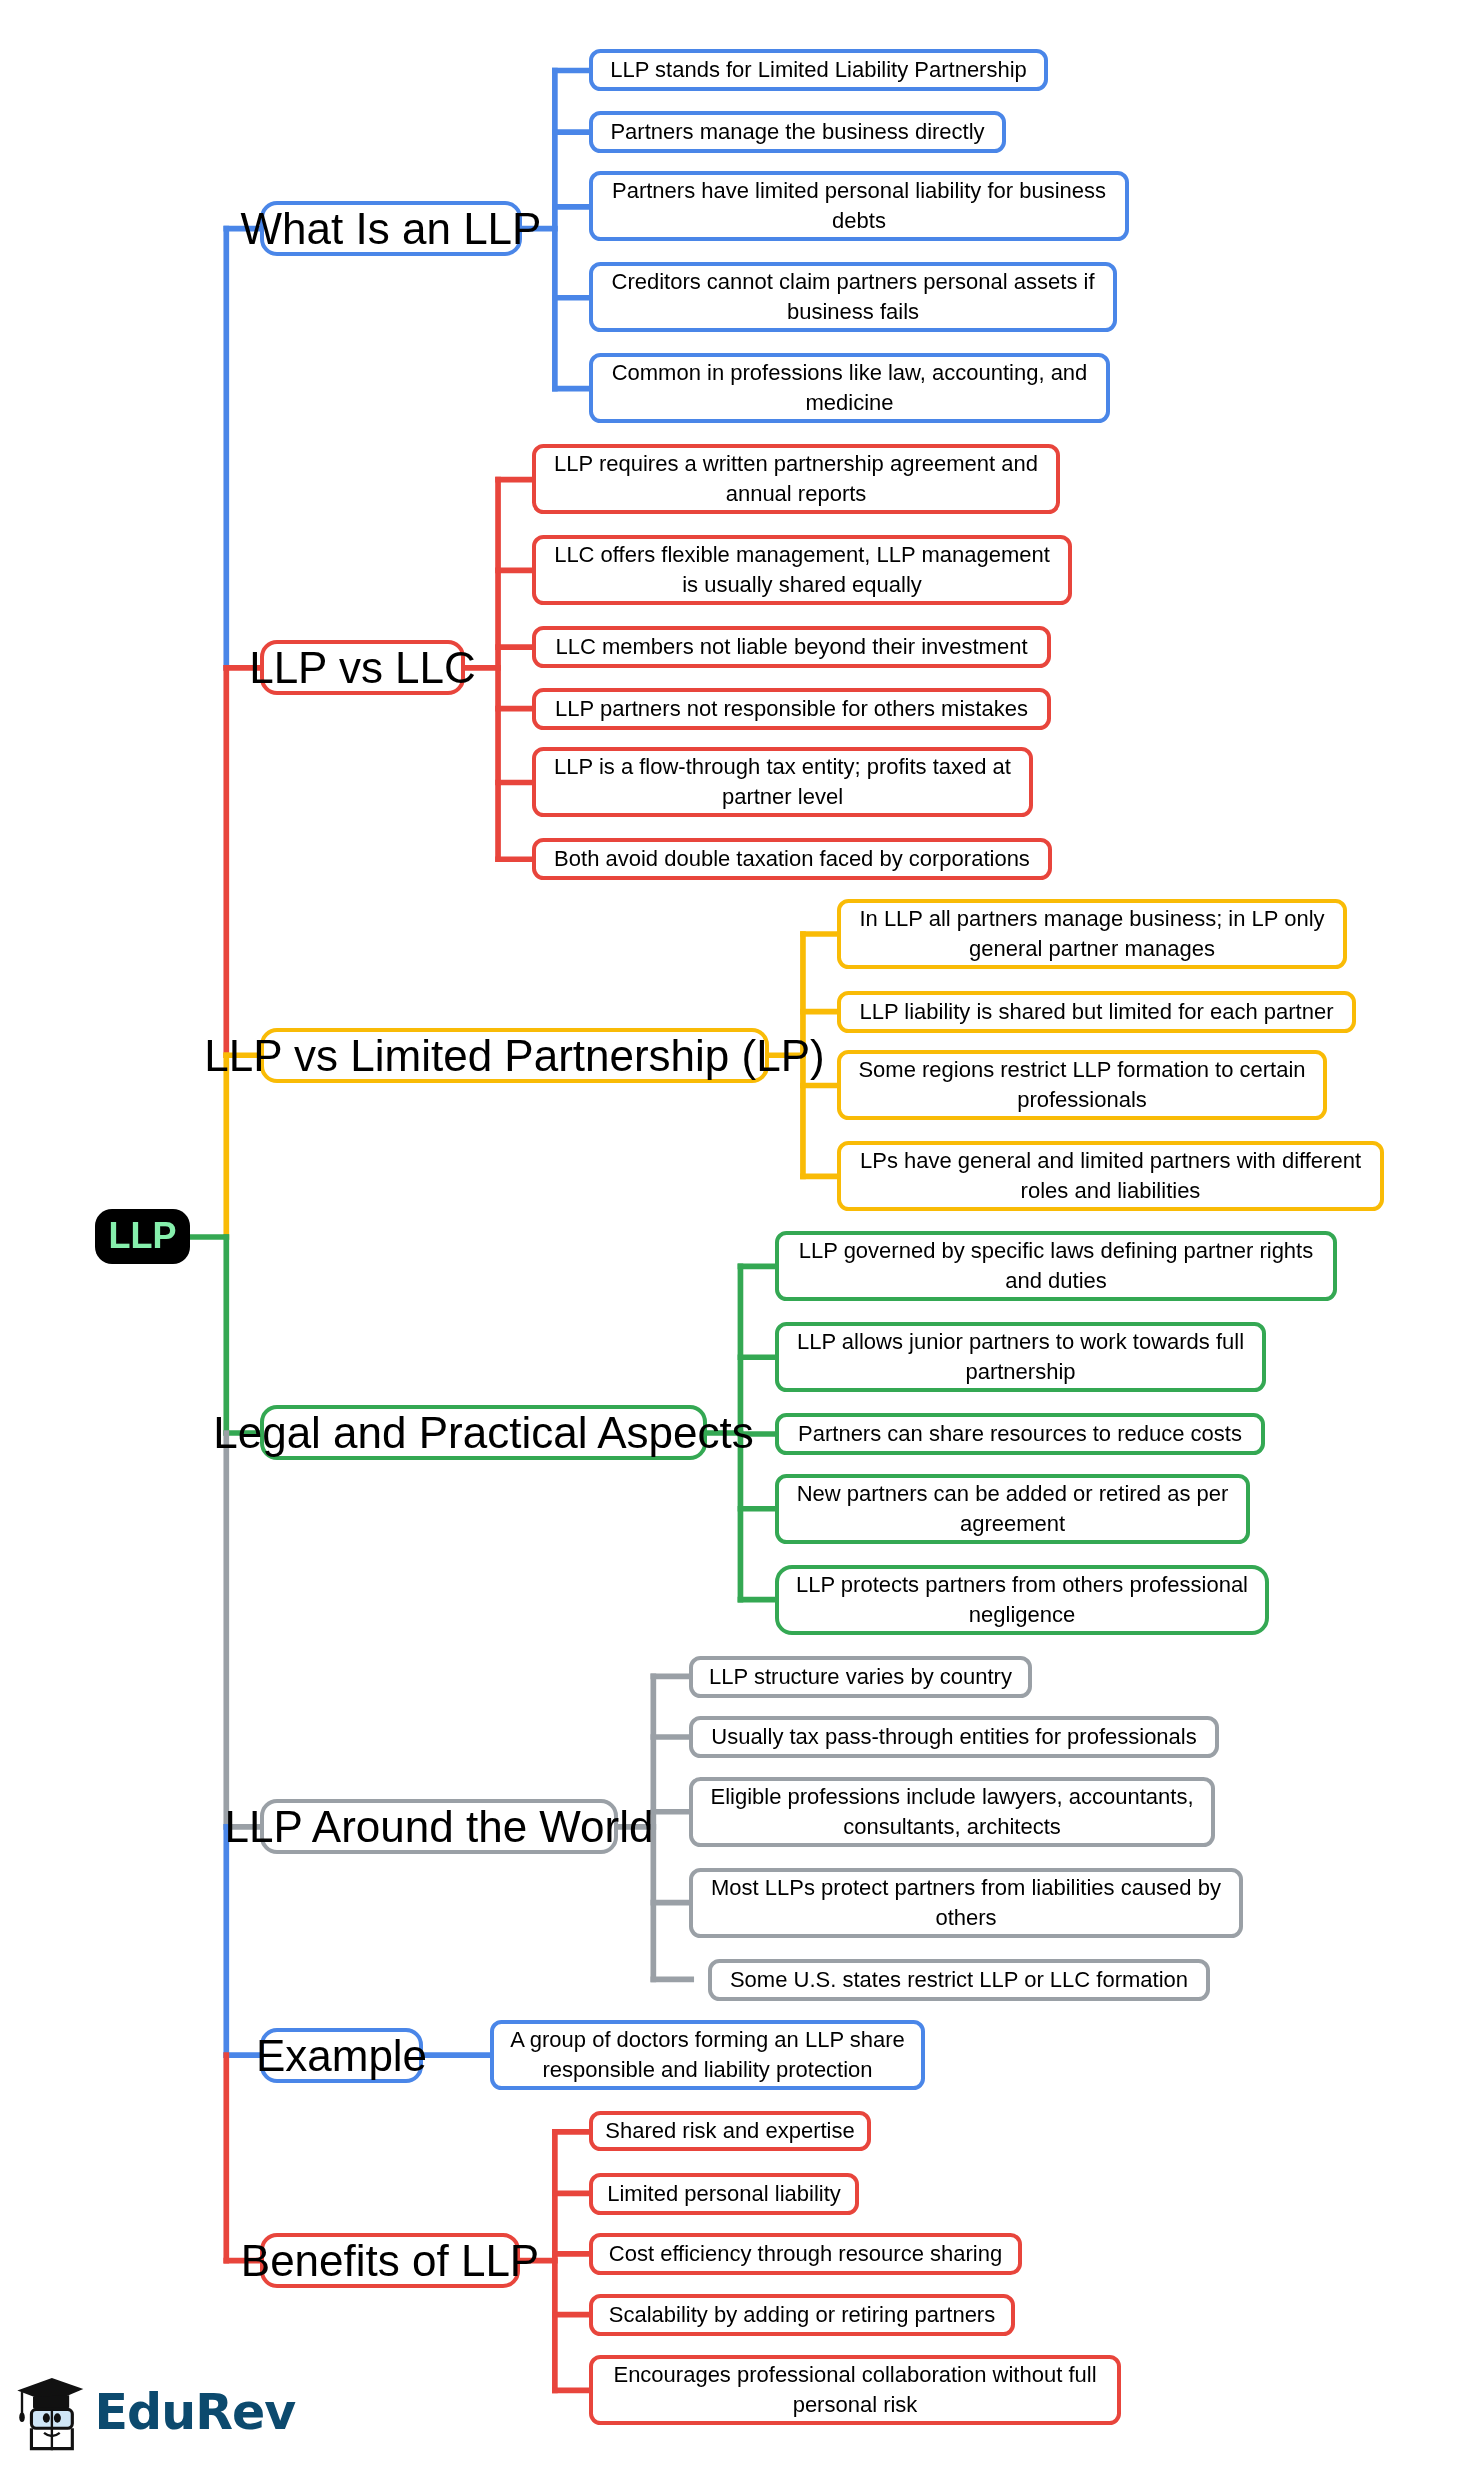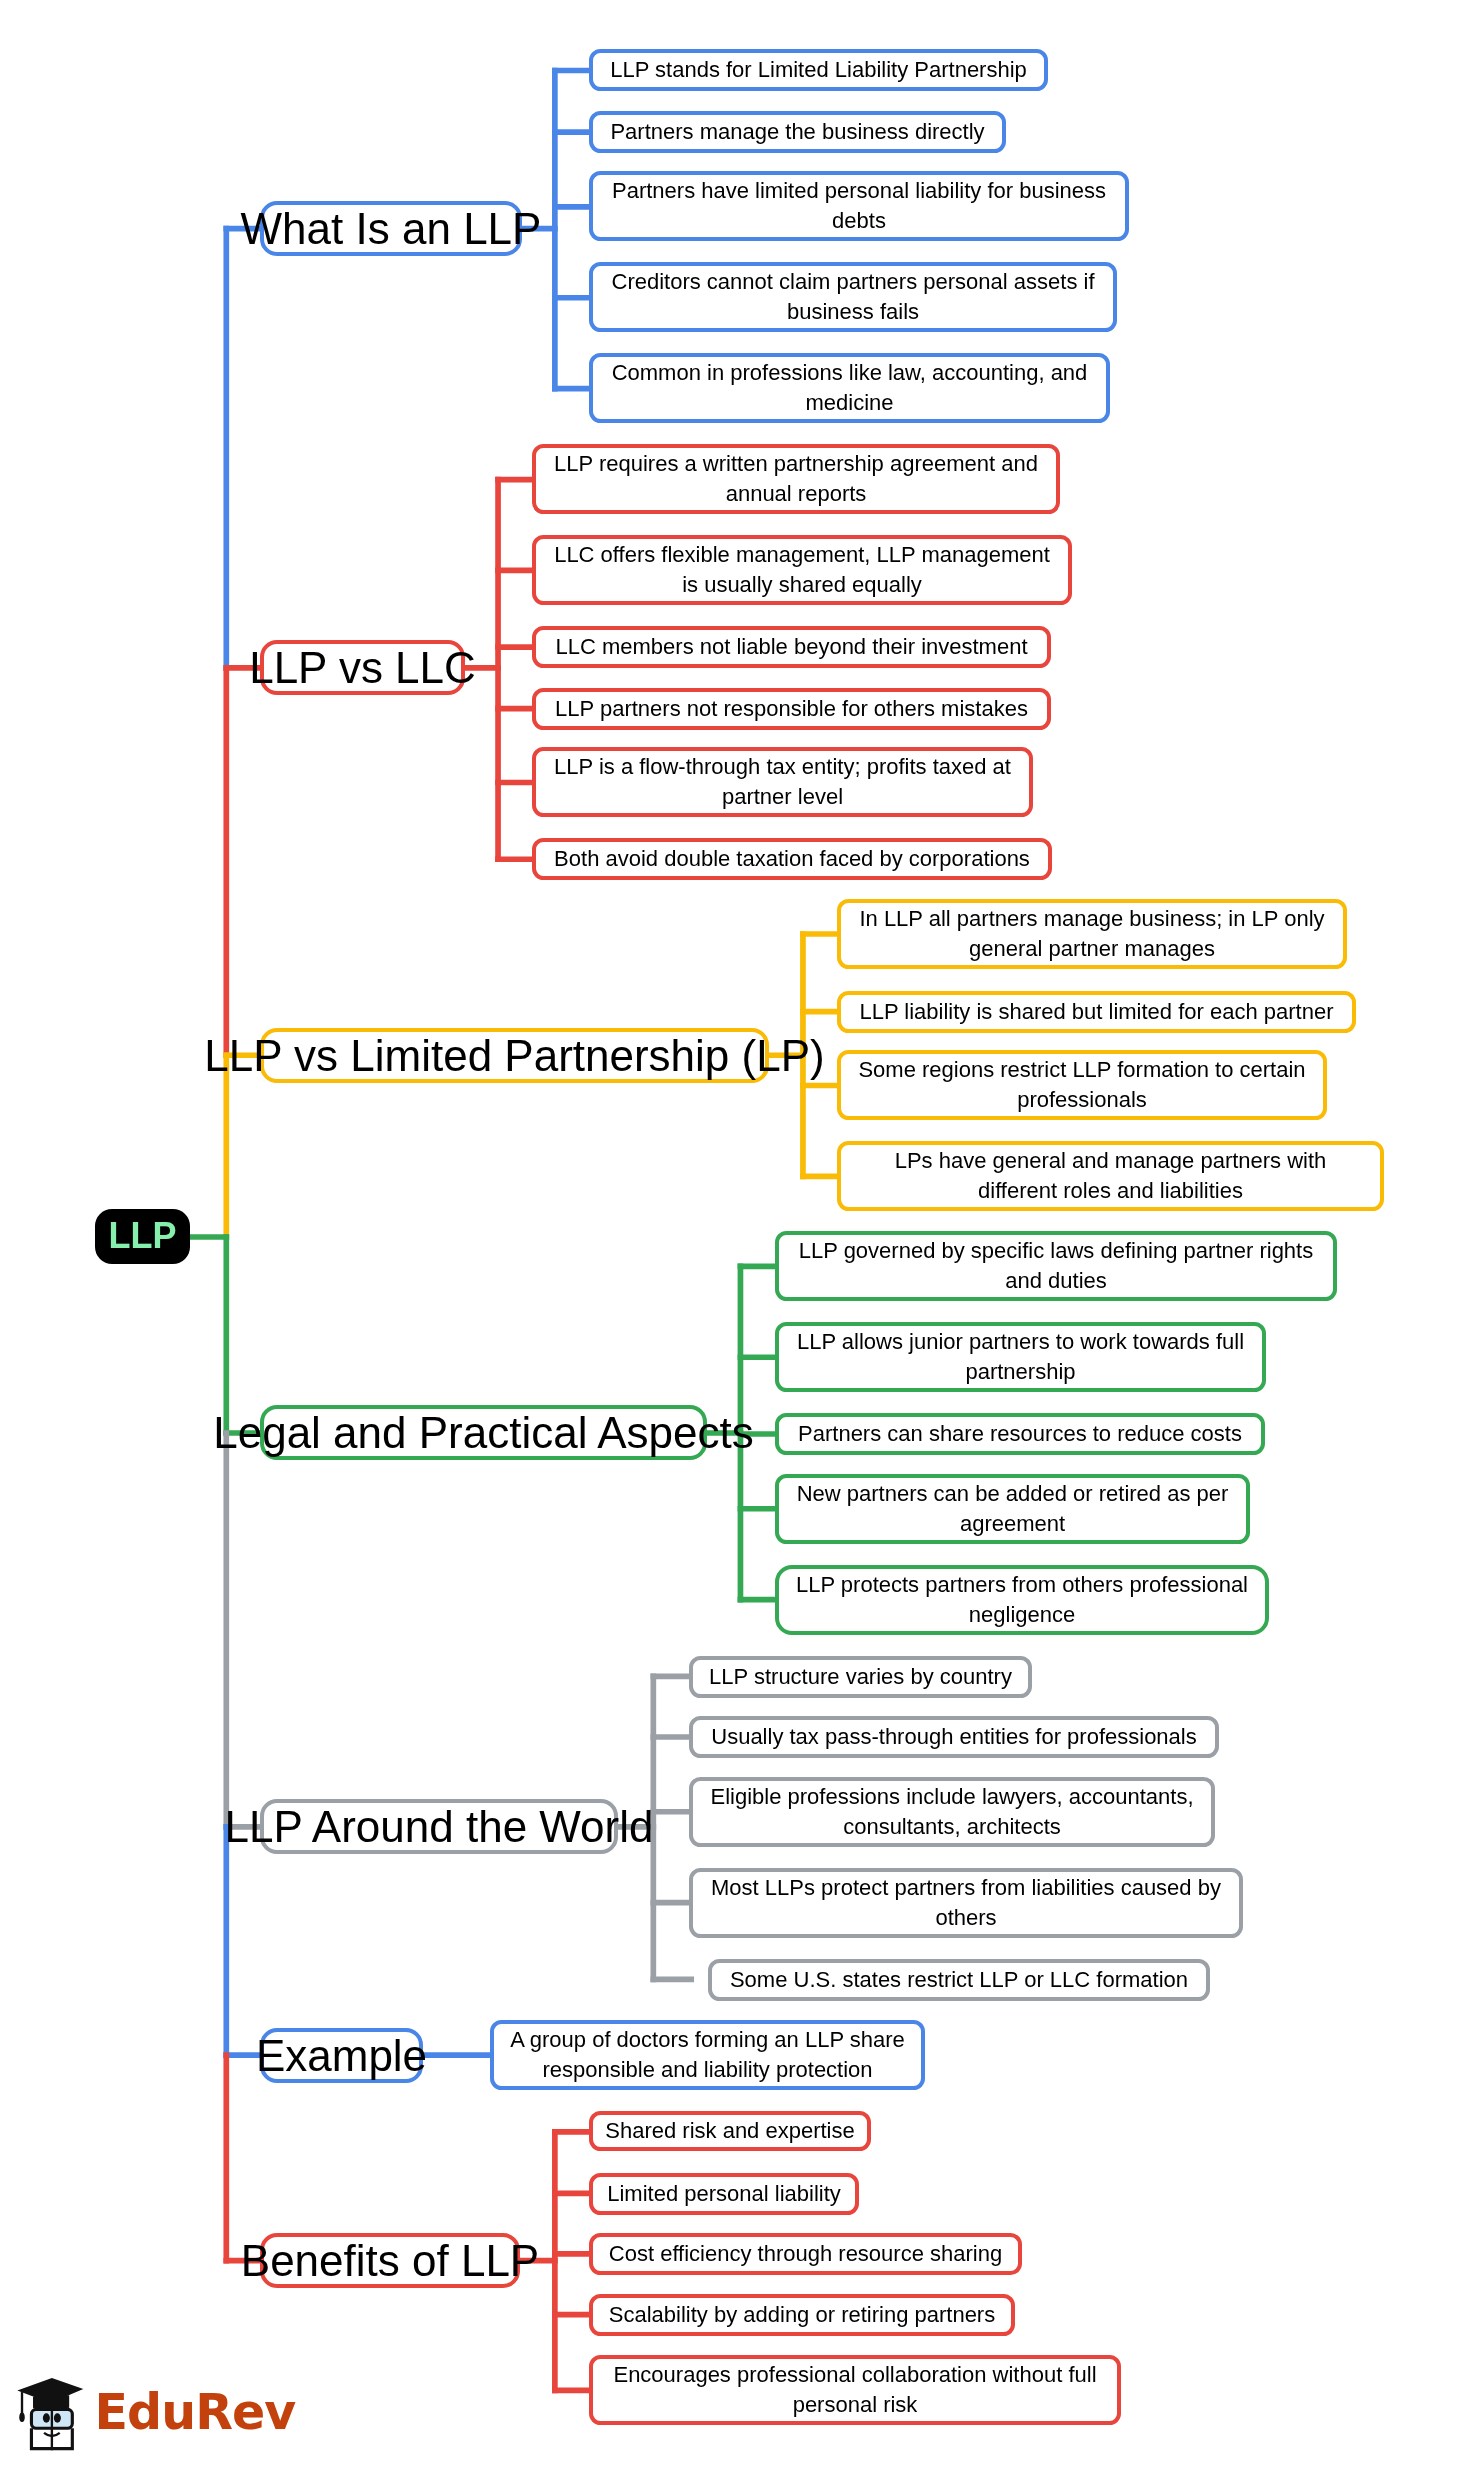--- a/index.html
+++ b/index.html
@@ -7,21 +7,21 @@
          font-family: "Liberation Sans", sans-serif; color: #000; }
   #canvas { position: absolute; left: 0; top: 0; width: 1479px; height: 2475px; }
   svg.links { position: absolute; left: 0; top: 0; width: 1479px; height: 2475px; }
   .node { position: absolute; box-sizing: border-box; background: #fff; border: 4.7px solid #4a86e8;
           border-radius: 13.3px; display: flex; align-items: center; justify-content: center;
           text-align: center; line-height: 1.36; }
   .node.leaf { font-size: 22px; padding: 0 11.4px; border-width: 4.7px; border-radius: 11.4px; }
   .node.branch { font-size: 44px; padding: 0 11.4px; border-width: 4.7px; border-radius: 17px; white-space: nowrap; }
   .node.root { background: #000; border: none; color: #86efac; font-weight: bold; font-size: 36px; border-radius: 17px; }
   .logo { position: absolute; left: 11.4px; top: 2360px; width: 284px; height: 104px; display: flex; align-items: center; }
-  .logo-text { font-family: "DejaVu Sans", sans-serif; font-weight: bold; font-size: 49px; color: #c2410c; margin-left: 7.6px; letter-spacing: -0.9px; }
+  .logo-text { font-family: "DejaVu Sans", sans-serif; font-weight: bold; font-size: 49px; color: #0c4a6e; margin-left: 7.6px; letter-spacing: -0.9px; }
 </style>
 </head>
 <body>
 
 <div id="canvas">
   <svg class="links" id="links" xmlns="http://www.w3.org/2000/svg" viewBox="0 0 1562 2613" width="1479" height="2475">
       <line x1="239" y1="241" x2="239" y2="705" stroke="#4a86e8" stroke-width="6" stroke-linecap="square"></line>
       <line x1="239" y1="241" x2="278" y2="241" stroke="#4a86e8" stroke-width="6" stroke-linecap="square"></line>
       <line x1="239" y1="705" x2="239" y2="1114" stroke="#e8453c" stroke-width="6" stroke-linecap="square"></line>
       <line x1="239" y1="705" x2="278" y2="705" stroke="#e8453c" stroke-width="6" stroke-linecap="square"></line>
@@ -92,21 +92,21 @@
       <div class="node leaf" style="left: 532px; top: 444px; width: 528px; height: 70px; border-color: rgb(232, 69, 60);">LLP requires a written partnership agreement and annual reports</div>
       <div class="node leaf" style="left: 532px; top: 535px; width: 540px; height: 70px; border-color: rgb(232, 69, 60);">LLC offers flexible management, LLP management is usually shared equally</div>
       <div class="node leaf" style="left: 532px; top: 626px; width: 519px; height: 42px; border-color: rgb(232, 69, 60);">LLC members not liable beyond their investment</div>
       <div class="node leaf" style="left: 532px; top: 688px; width: 519px; height: 42px; border-color: rgb(232, 69, 60);">LLP partners not responsible for others mistakes</div>
       <div class="node leaf" style="left: 532px; top: 747px; width: 501px; height: 70px; border-color: rgb(232, 69, 60);">LLP is a flow-through tax entity; profits taxed at partner level</div>
       <div class="node leaf" style="left: 532px; top: 838px; width: 520px; height: 42px; border-color: rgb(232, 69, 60);">Both avoid double taxation faced by corporations</div>
       <div class="node branch" style="left: 260px; top: 1028px; width: 509px; height: 55px; border-color: rgb(249, 187, 6);">LLP vs Limited Partnership (LP)</div>
       <div class="node leaf" style="left: 837px; top: 899px; width: 510px; height: 70px; border-color: rgb(249, 187, 6);">In LLP all partners manage business; in LP only general partner manages</div>
       <div class="node leaf" style="left: 837px; top: 991px; width: 519px; height: 42px; border-color: rgb(249, 187, 6);">LLP liability is shared but limited for each partner</div>
       <div class="node leaf" style="left: 837px; top: 1050px; width: 490px; height: 70px; border-color: rgb(249, 187, 6);">Some regions restrict LLP formation to certain professionals</div>
-      <div class="node leaf" style="left: 837px; top: 1141px; width: 547px; height: 70px; border-color: rgb(249, 187, 6);">LPs have general and manage partners with different roles and liabilities</div>
+      <div class="node leaf" style="left: 837px; top: 1141px; width: 547px; height: 70px; border-color: rgb(249, 187, 6);">LPs have general and limited partners with different roles and liabilities</div>
       <div class="node branch" style="left: 260px; top: 1405px; width: 447px; height: 55px; border-color: rgb(52, 168, 83);">Legal and Practical Aspects</div>
       <div class="node leaf" style="left: 775px; top: 1231px; width: 562px; height: 70px; border-color: rgb(52, 168, 83);">LLP governed by specific laws defining partner rights and duties</div>
       <div class="node leaf" style="left: 775px; top: 1322px; width: 491px; height: 70px; border-color: rgb(52, 168, 83);">LLP allows junior partners to work towards full partnership</div>
       <div class="node leaf" style="left: 775px; top: 1413px; width: 490px; height: 42px; border-color: rgb(52, 168, 83);">Partners can share resources to reduce costs</div>
       <div class="node leaf" style="left: 775px; top: 1474px; width: 475px; height: 70px; border-color: rgb(52, 168, 83);">New partners can be added or retired as per agreement</div>
       <div class="node leaf" style="left: 775px; top: 1565px; width: 494px; height: 70px; border-color: rgb(52, 168, 83); border-radius: 17px;">LLP protects partners from others professional negligence</div>
       <div class="node branch" style="left: 260px; top: 1799px; width: 358px; height: 55px; border-color: rgb(154, 160, 166);">LLP Around the World</div>
       <div class="node leaf" style="left: 689px; top: 1656px; width: 343px; height: 42px; border-color: rgb(154, 160, 166);">LLP structure varies by country</div>
       <div class="node leaf" style="left: 689px; top: 1716px; width: 530px; height: 42px; border-color: rgb(154, 160, 166);">Usually tax pass-through entities for professionals</div>
       <div class="node leaf" style="left: 689px; top: 1777px; width: 526px; height: 70px; border-color: rgb(154, 160, 166);">Eligible professions include lawyers, accountants, consultants, architects</div>

